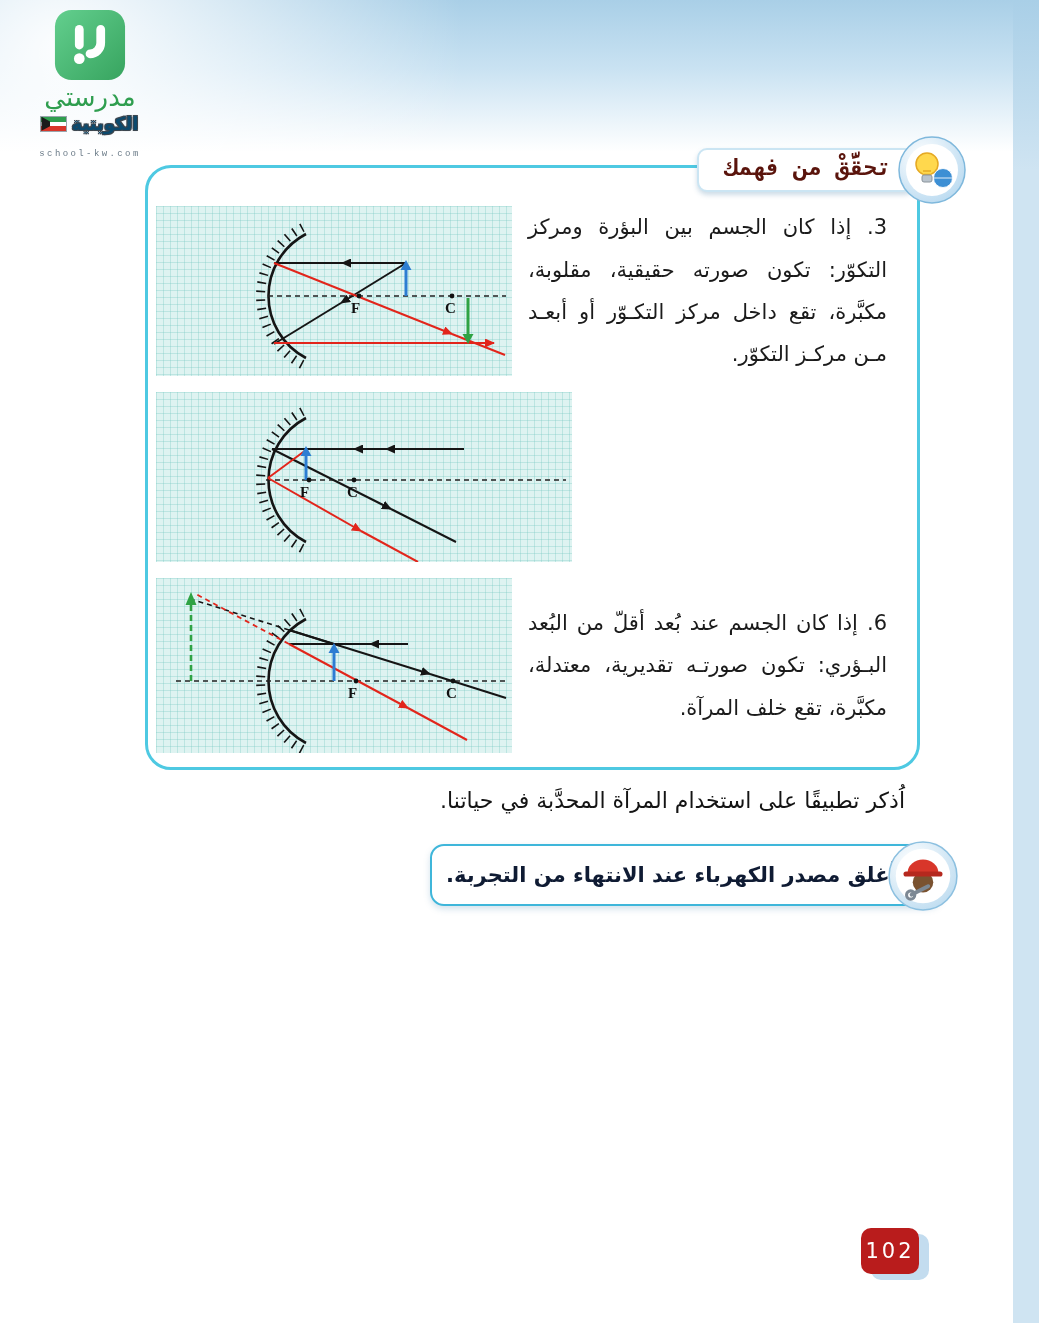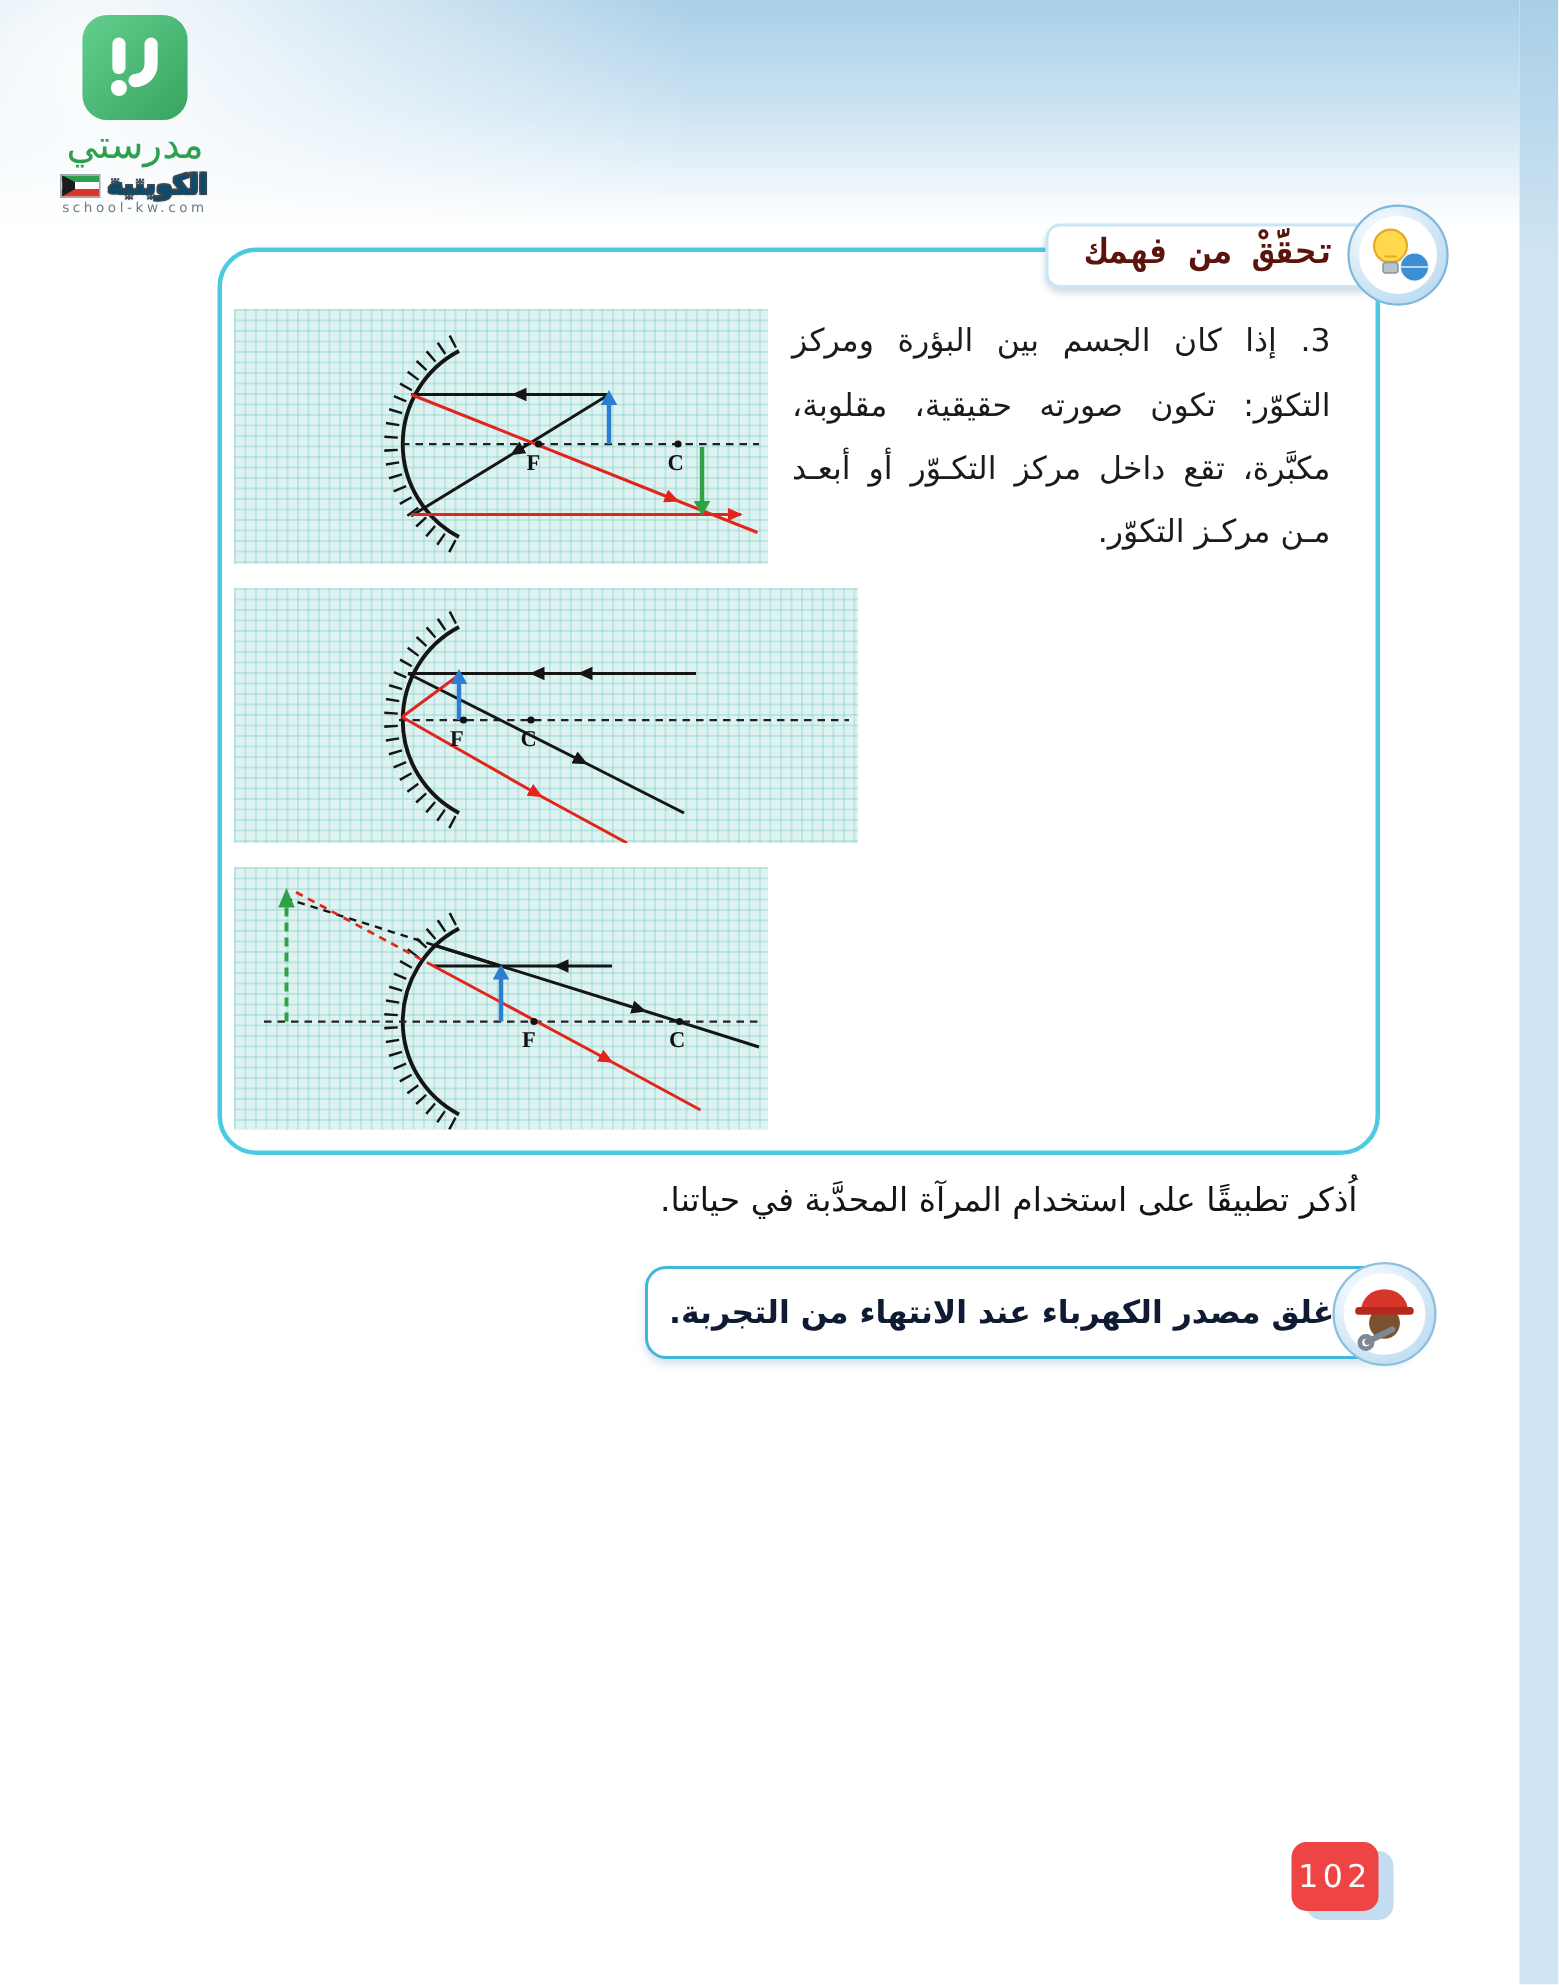--- a/index.html
+++ b/index.html
@@ -25,21 +25,21 @@
   .logo-sub{display:flex;align-items:center;justify-content:center;gap:5px;margin-top:2px;}
   .logo-sub .sub-text{
     font-weight:bold;font-size:18px;color:#0c4a6e;direction:rtl;
     text-shadow:1px 1px 0 #3c464f,-1px -1px 0 #3c464f,1px -1px 0 #3c464f,-1px 1px 0 #3c464f,0 0 2px #3c464f;
   }
   .flag{position:relative;width:25px;height:14px;display:inline-block;
     background:linear-gradient(180deg,#2f9e4f 0 33%,#ffffff 33% 66%,#d8362a 66% 100%);
     outline:1px solid #9aa5ad;}
   .flag::before{content:"";position:absolute;left:0;top:0;width:9px;height:14px;background:#1b1b1b;
     clip-path:polygon(0 0,100% 35%,100% 65%,0 100%);}
-  .logo-url{font-size:9px;letter-spacing:2.4px;color:#6b7b88;margin-top:0;}
+  .logo-url{font-size:9px;letter-spacing:2.4px;color:#6b7b88;margin-top:15px;font-family:Liberation Mono, monospace;}
   
   .check-wrap{position:absolute;top:135px;right:72px;display:flex;align-items:center;z-index:6;}
   .check-pill{
     background:#ffffff;border:2px solid #cbe5f3;border-radius:10px;
     padding:4px 22px 8px 26px;margin-right:-18px;
     box-shadow:0 3px 5px rgba(90,140,175,.3);
   }
   .check-pill .check-label{color:#5a140c;font-weight:bold;font-size:23px;direction:rtl;white-space:nowrap;font-family:Liberation Mono, monospace;}
   .check-icon{width:70px;height:70px;position:relative;z-index:2;flex:none;}
   
@@ -86,21 +86,21 @@
     display:flex;align-items:center;z-index:2;
     box-shadow:0 3px 6px rgba(80,140,180,.25);
   }
   .safety-text{
     flex:1;direction:rtl;text-align:right;font-weight:bold;font-size:21px;color:#0f1b33;
     padding-right:58px;padding-left:14px;white-space:nowrap;
   }
   .safety-icon{position:absolute;right:-20px;top:-7px;width:74px;height:74px;}
   .page-tab{
     position:absolute;top:1228px;right:120px;width:58px;height:46px;
-    background:#ef4444;border-radius:10px;color:#ffffff;font-size:21px;letter-spacing:3px;
+    background:#b91c1c;border-radius:10px;color:#ffffff;font-size:21px;letter-spacing:3px;
     display:flex;align-items:center;justify-content:center;z-index:2;
     box-shadow:10px 6px 0 #c3dcef;
   }
 </style>
 </head>
 <body>
 
 <div class="top-band"></div>
 <div class="right-stripe"></div>
 
@@ -268,20 +268,21 @@
         <g>
           <line x1="178" y1="103" x2="178" y2="73" stroke="#2d7dd2" stroke-width="3"></line>
           <polygon points="178,65 172.5,75 183.5,75" fill="#2d7dd2"></polygon>
         </g>
         <circle class="pt" cx="200" cy="103" r="2.4"></circle>
         <text class="lbl" x="192" y="120">F</text>
         <circle class="pt" cx="297" cy="103" r="2.4"></circle>
         <text class="lbl" x="290" y="120">C</text>
       </svg>
     </div>
+    <div class="row-text">6. إذا كان الجسم عند بُعد أقلّ من البُعد البـؤري: تكون صورتـه تقديرية، معتدلة، مكبَّرة، تقع خلف المرآة.</div>
   </div>
 
 </div>
 
 <div class="app-question">اُذكر تطبيقًا على استخدام المرآة المحدَّبة في حياتنا.</div>
 
 <div class="safety-box">
   <div class="safety-text">أغلق مصدر الكهرباء عند الانتهاء من التجربة.</div>
   <svg class="safety-icon" viewBox="0 0 72 72">
     <defs>

